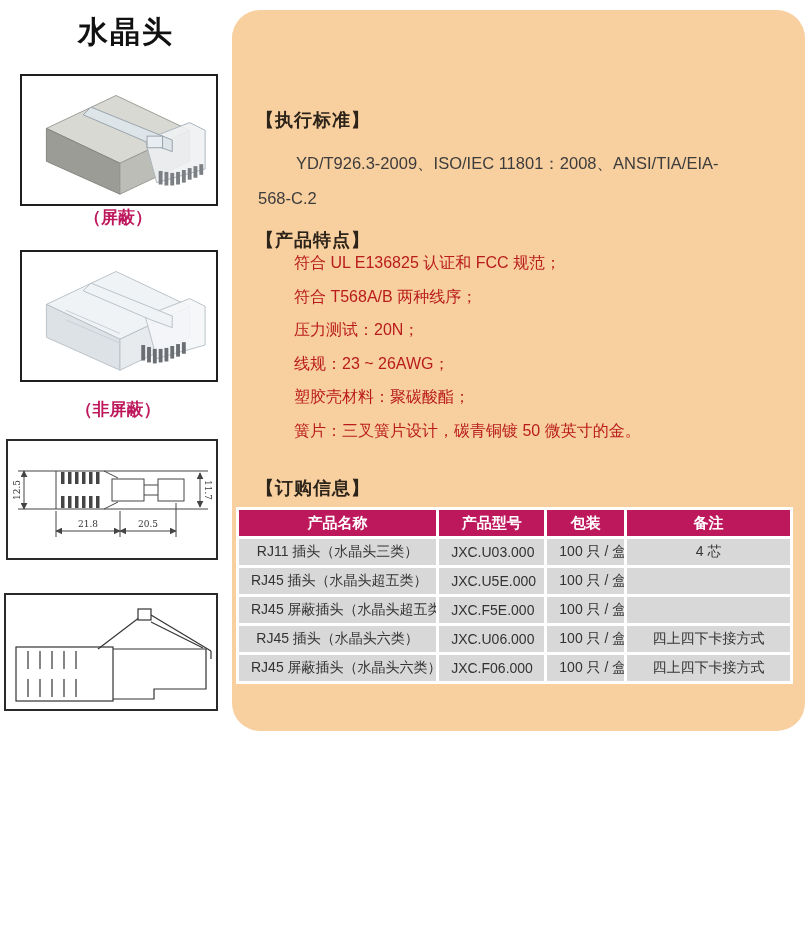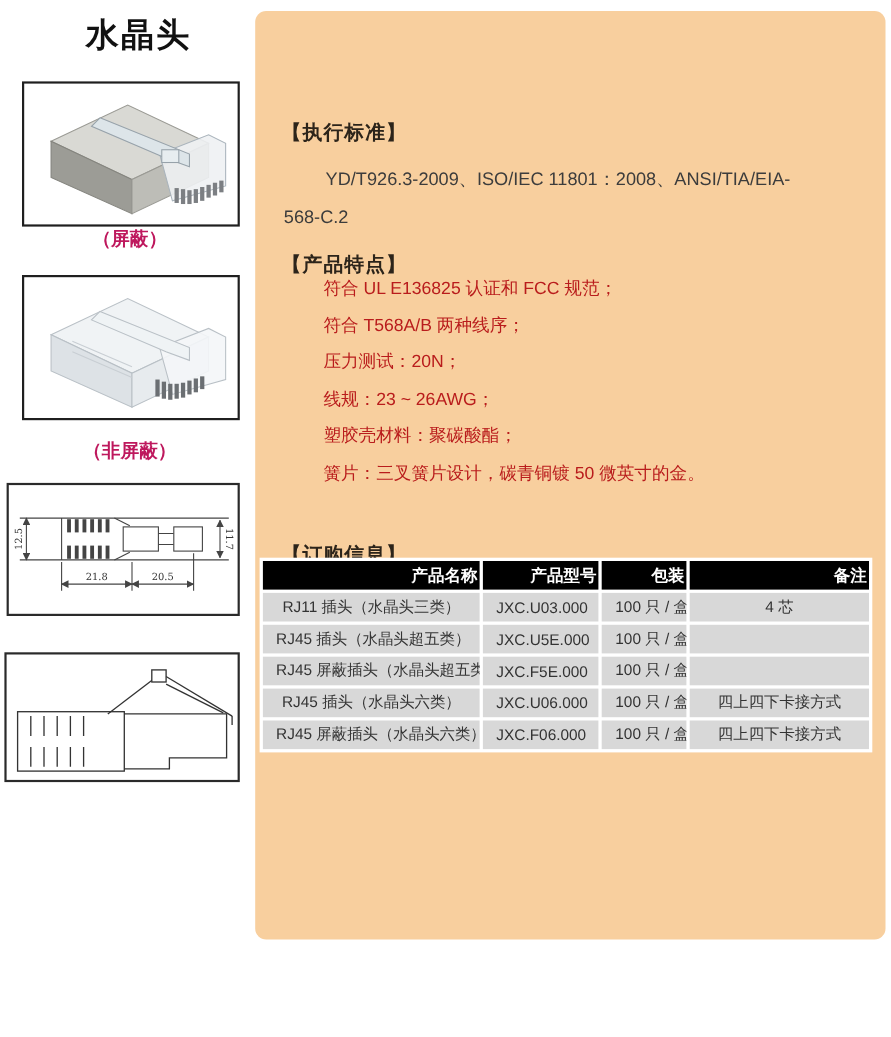--- a/index.html
+++ b/index.html
@@ -26,48 +26,48 @@
   .photo-caption.first{top:206px;}
   .photo-caption.second{top:398px;}
   .draw-box{
     position:absolute;background:#fff;border:2px solid #2a2a2a;
   }
   .draw-box.first{left:6px;top:439px;width:208px;height:117px;}
   .draw-box.second{left:4px;top:593px;width:210px;height:114px;}
   .dim-text{font-family:"DejaVu Serif",serif;font-size:9px;fill:#333;}
   
   .panel{
-    position:absolute;left:232px;top:10px;width:573px;height:844px;
-    background:#F8CF9E;border-radius:10px;
+    position:absolute;left:232px;top:10px;width:573px;height:721px;
+    background:#F8CF9E;border-radius:28px;
   }
   .section-title{
     position:absolute;left:24px;font-size:18px;font-weight:bold;color:#2c241a;
     letter-spacing:1px;
   }
   .title-standards{top:98px;}
   .title-features{top:218px;}
-  .title-ordering{top:466px;margin-top:16px;}
+  .title-ordering{top:466px;}
   .standards-text{
     position:absolute;left:26px;top:136px;right:26px;
     font-size:16.5px;line-height:35px;color:#3c3c3c;
   }
   .standards-text .line1{padding-left:38px;}
   .features-list{
     position:absolute;left:62px;top:236px;right:16px;
     font-size:16px;line-height:33.5px;color:#b91c1c;
   }
   
   .order-table{
     position:absolute;left:4px;top:497px;width:557px;
     border-collapse:separate;border-spacing:3px;background:#ffffff;
     table-layout:fixed;
   }
   .order-table th{
-    background:#000000;color:#ffffff;font-size:15px;font-weight:bold;
-    height:26px;text-align:right;padding:0 2px;
+    background:#be185d;color:#ffffff;font-size:15px;font-weight:bold;
+    height:26px;text-align:center;padding:0 2px;
   }
   .order-table td{
     background:#D8D8D8;color:#333;font-size:14px;height:26px;
     text-align:center;padding:0 12px;white-space:nowrap;overflow:hidden;
   }
   .col-name{width:195px;} .col-model{width:104px;} .col-pack{width:76px;} .col-note{width:161px;}
 </style>
 </head>
 <body>
 

